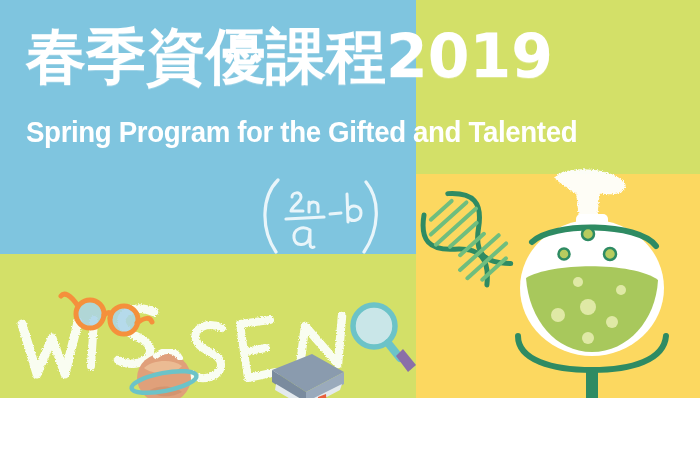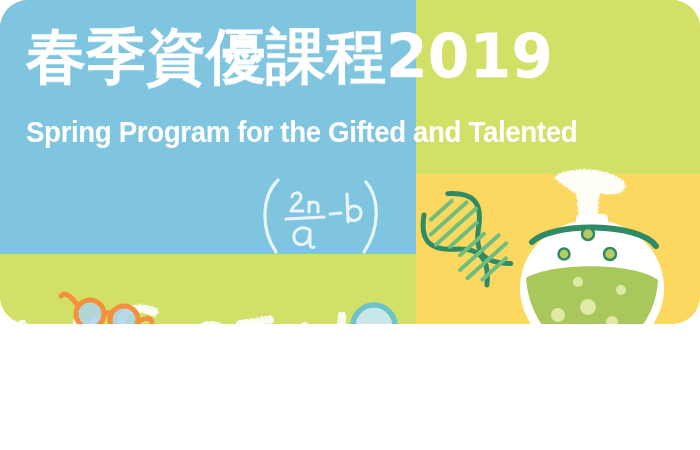--- a/index.html
+++ b/index.html
@@ -3,25 +3,24 @@
 <meta charset="utf-8">
 <style>
   html, body {
     margin: 0;
     padding: 0;
     background: #ffffff;
   }
   #poster {
     position: relative;
     width: 700px;
-    height: 324px;
+    height: 398px;
     overflow: hidden;
     font-family: "Liberation Sans", sans-serif;
     background: #FCD860;
-    border-radius: 28px;
   }
 
   
   .block { position: absolute; }
   #block-blue {
     left: 0; top: 0; width: 416px; height: 254px;
     background: #7FC5DF;
   }
   #block-green-top {
     left: 416px; top: 0; width: 284px; height: 174px;

